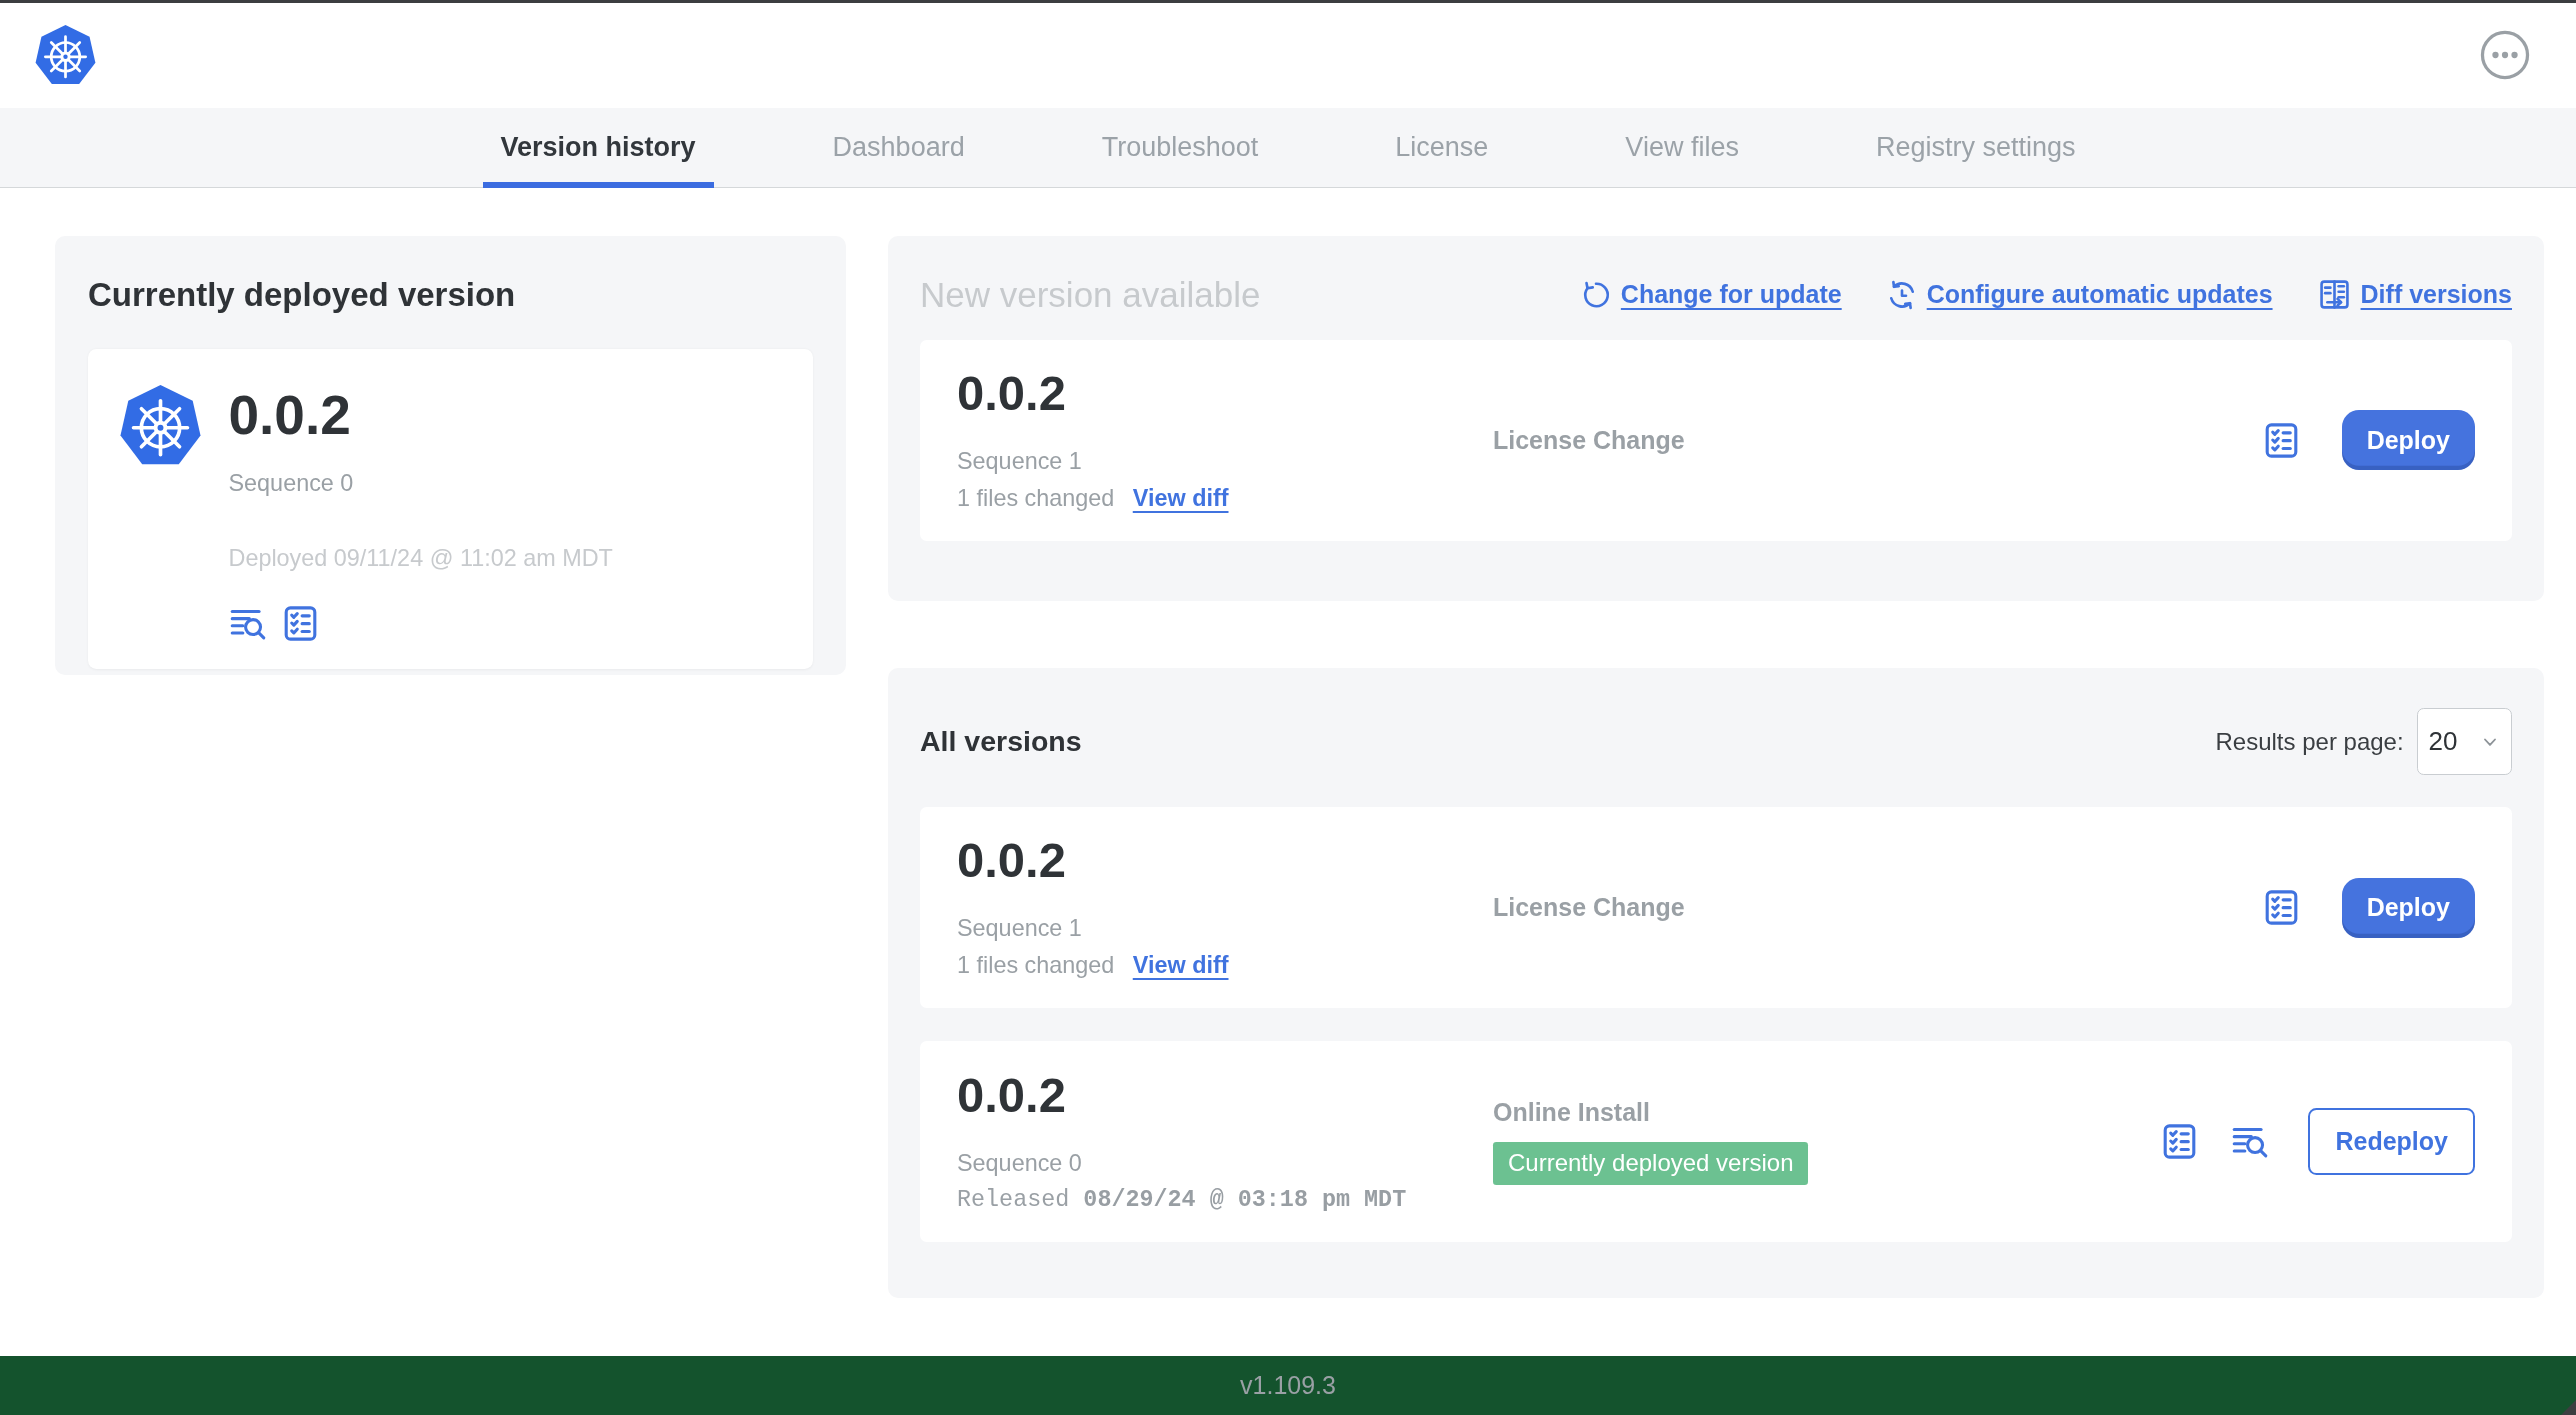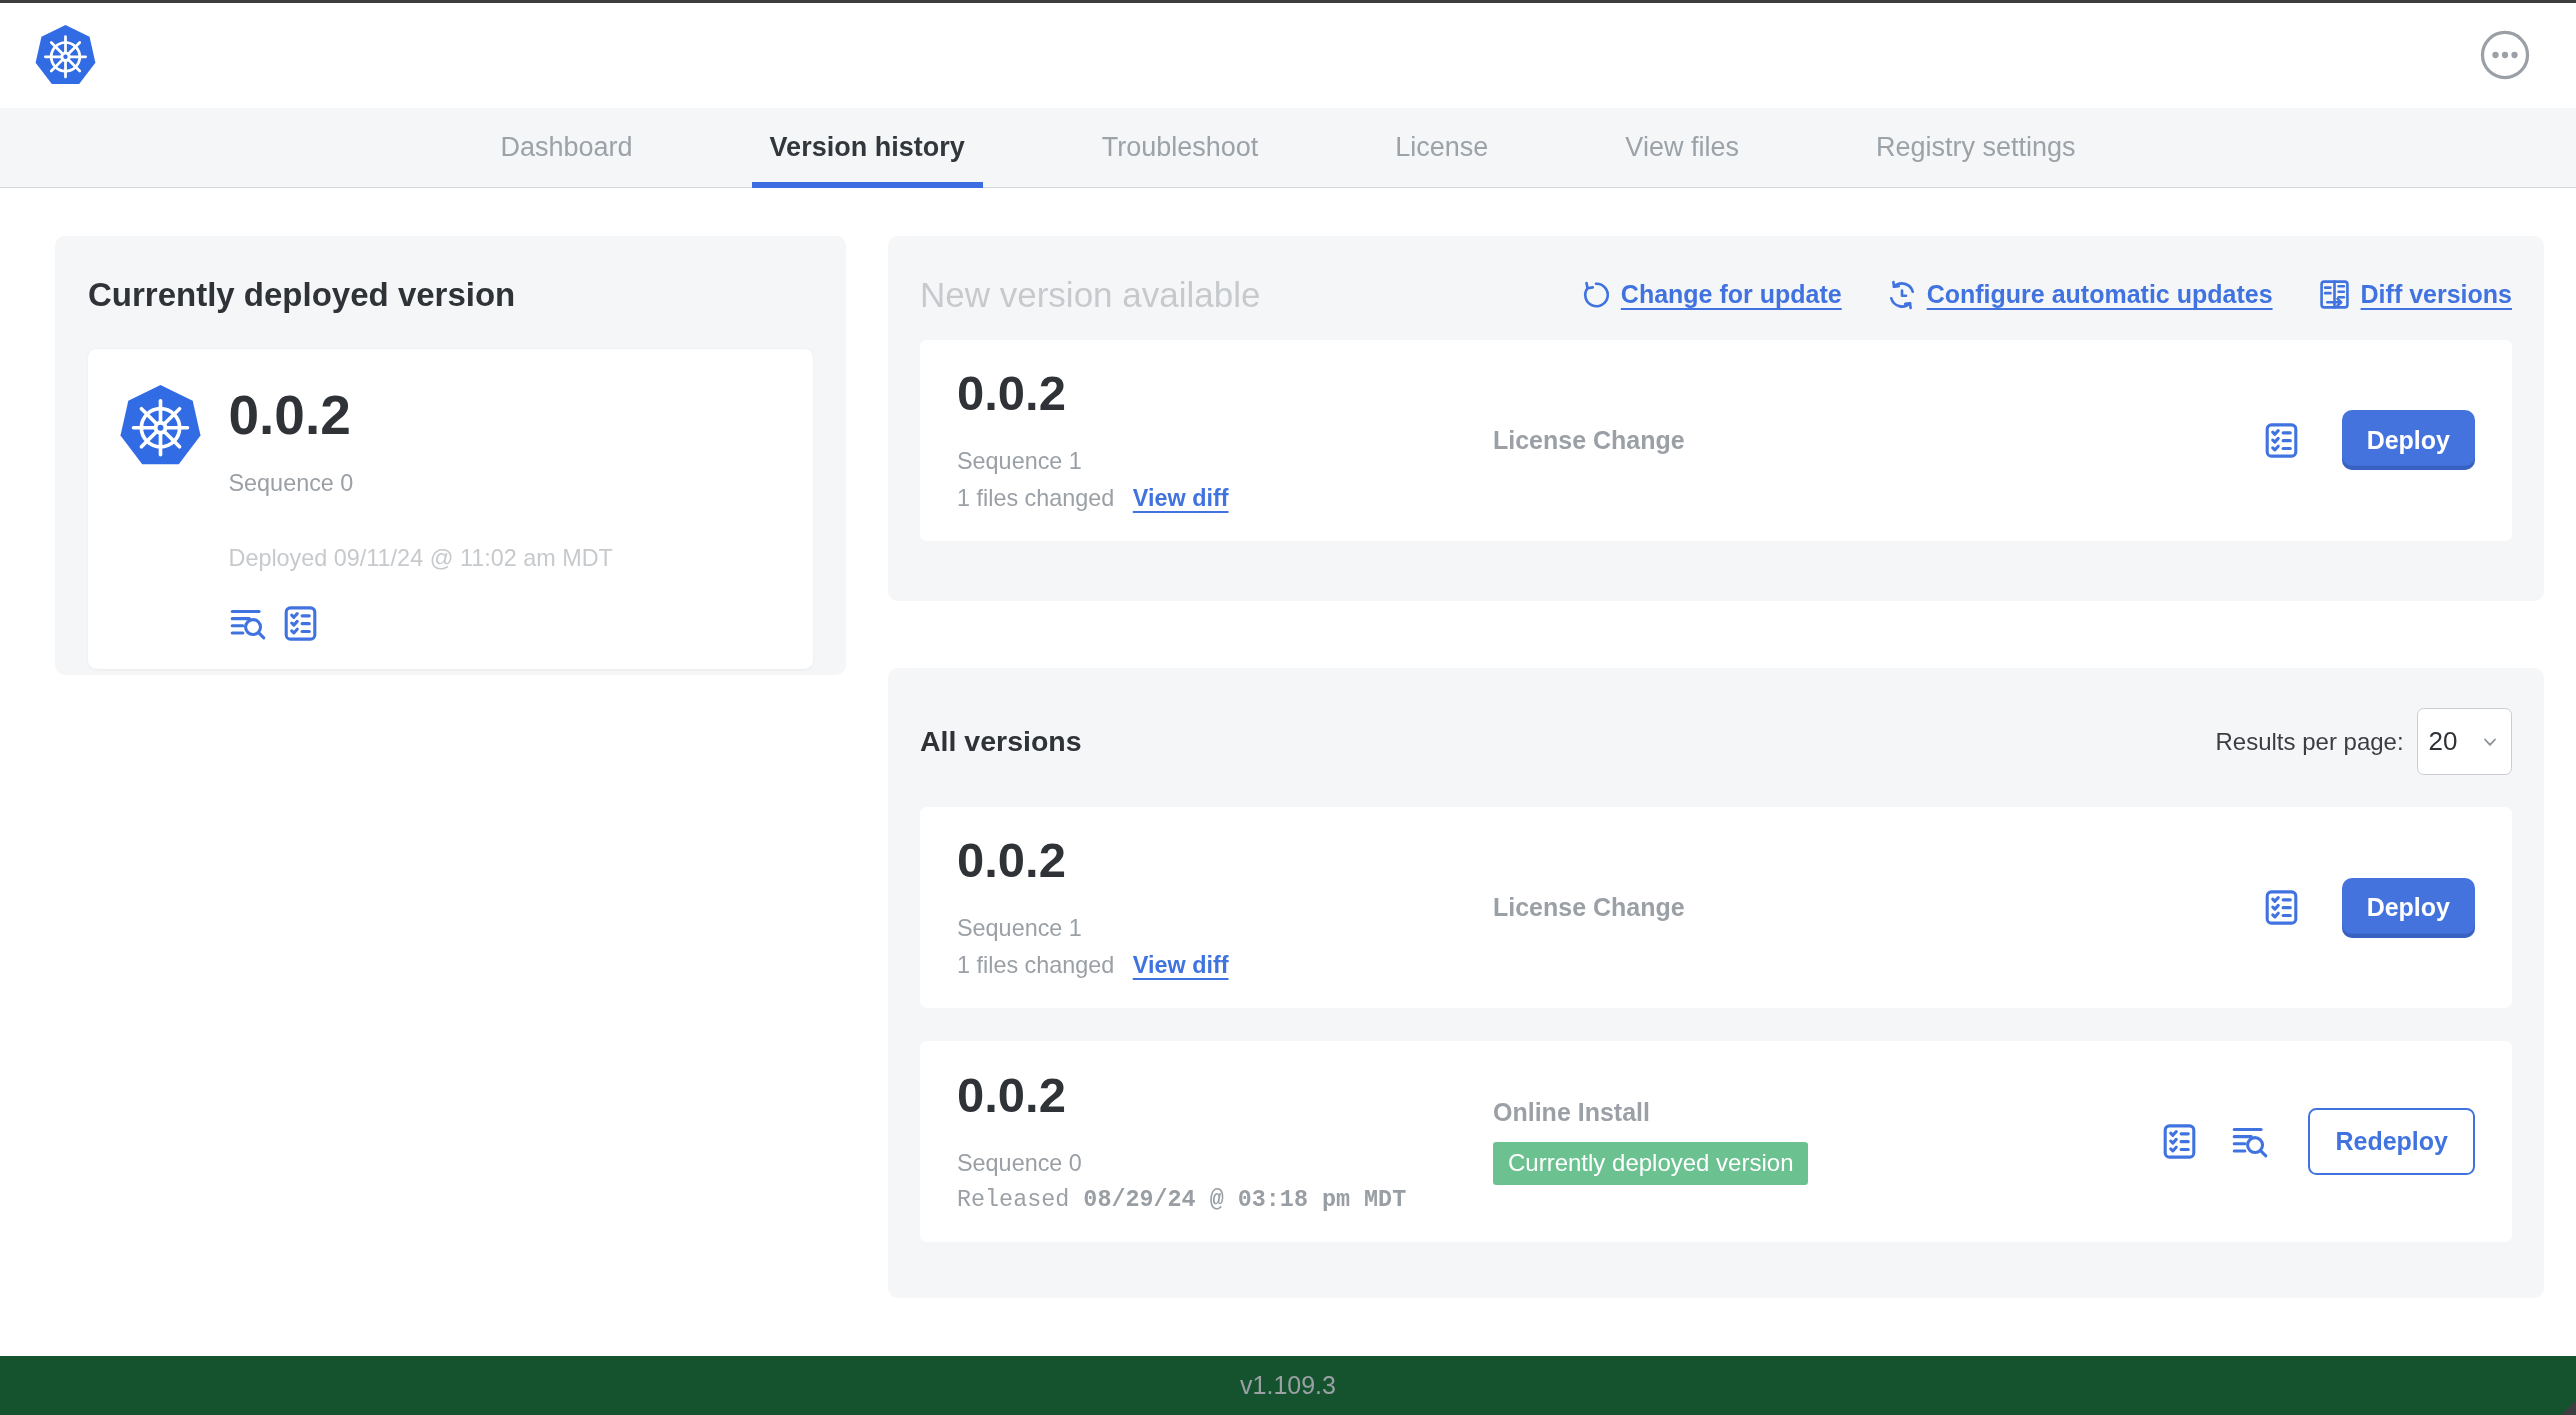--- a/index.html
+++ b/index.html
@@ -92,21 +92,21 @@
   .vc-released b { font-weight:700; color:#989ea3; }
   .vc-middle { flex:1; display:flex; flex-direction:column; justify-content:center; }
   .vc-source { font-size:25px; font-weight:600; color:#9aa0a5; }
   .vc-badge {
     margin-top:15px; align-self:flex-start; background:#6cc191; color:#fff;
     font-size:24px; padding:6.7px 15px 8.4px; border-radius:3.3px;
   }
   .vc-actions { display:flex; align-items:center; gap:32px; }
   .btn-deploy {
     margin-left:8.4px; height:60px; padding:0 25px; background:#4573de; border:none;
-    border-radius:10px; color:#fff; font-size:25px; font-weight:700;
+    border-radius:17px; color:#fff; font-size:25px; font-weight:700;
     font-family:"Liberation Sans", sans-serif; cursor:pointer;
     box-shadow:inset 0 -4.2px 0 rgba(21,42,110,.25);
   }
   .btn-redeploy {
     margin-left:6.7px; height:67px; padding:0 25px; background:#fff;
     border:2.5px solid #4073df; border-radius:8.4px; color:#4073df;
     font-size:25px; font-weight:700; font-family:"Liberation Sans", sans-serif; cursor:pointer;
   }
 
   .all-versions-panel { left:888px; top:668px; width:1656px; height:630px; padding:28.5px 32px; }
@@ -203,22 +203,22 @@
   <div class="header-spacer"></div>
   <svg class="more-btn" viewBox="0 0 24 24">
     <circle cx="12" cy="12" r="10.4" fill="none" stroke="#9aa0a5" stroke-width="1.5"></circle>
     <circle cx="7.6" cy="12" r="1.45" fill="#9aa0a5"></circle>
     <circle cx="12" cy="12" r="1.45" fill="#9aa0a5"></circle>
     <circle cx="16.4" cy="12" r="1.45" fill="#9aa0a5"></circle>
   </svg>
 </div>
 
 <div class="nav">
+  <div class="nav-tab active">Version history</div>
   <div class="nav-tab">Dashboard</div>
-  <div class="nav-tab active">Version history</div>
   <div class="nav-tab">Troubleshoot</div>
   <div class="nav-tab">License</div>
   <div class="nav-tab">View files</div>
   <div class="nav-tab">Registry settings</div>
 </div>
 
 <div class="panel left-panel">
   <div class="left-panel-title">Currently deployed version</div>
   <div class="deployed-card">
     <svg class="logo-svg" viewBox="0 0 100 100">

